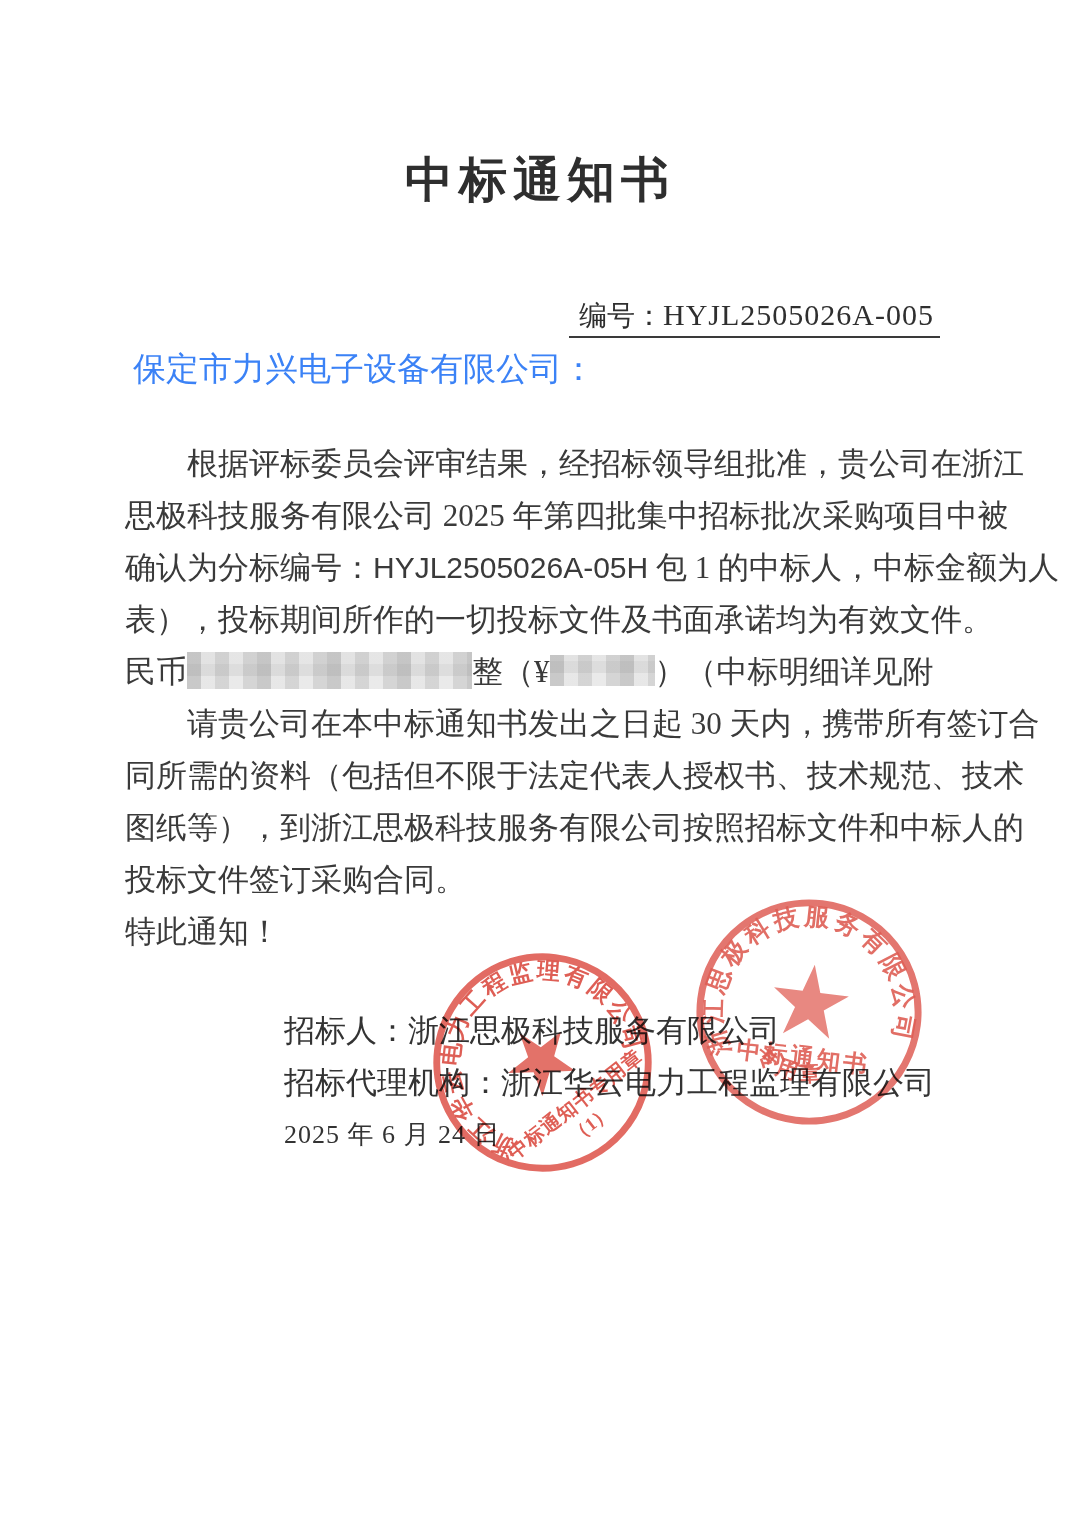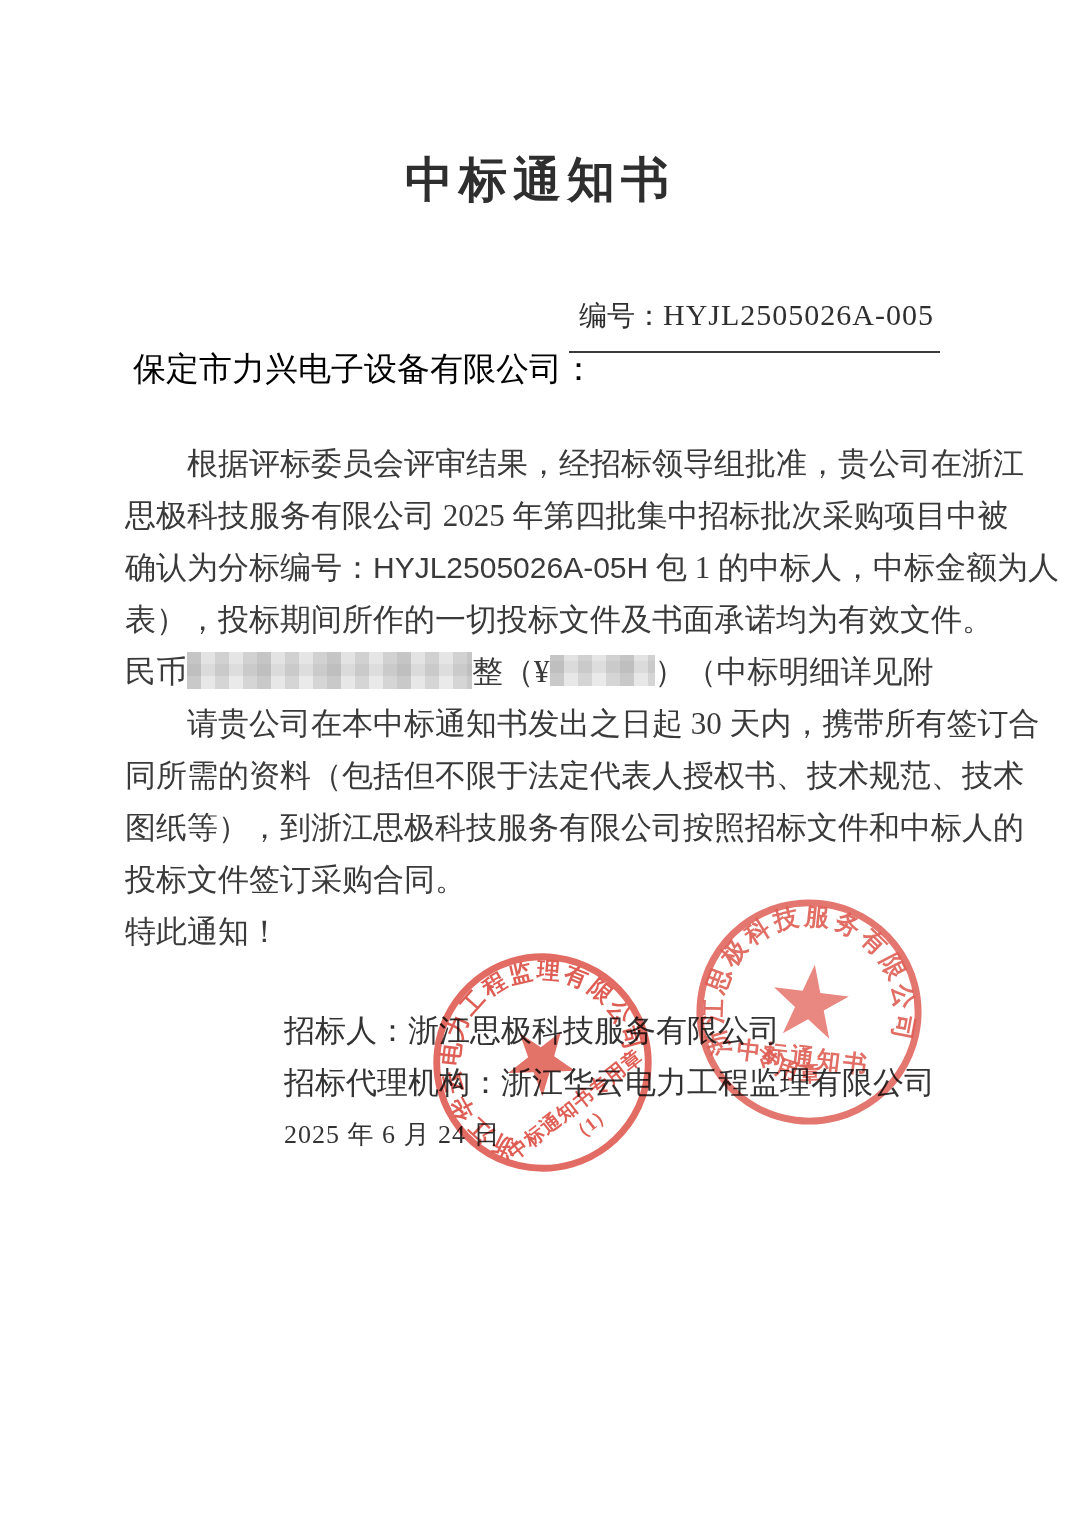--- a/index.html
+++ b/index.html
@@ -7,25 +7,25 @@
     position:relative;width:1080px;height:1329px;background:#ffffff;
     overflow:hidden;font-family:"Liberation Serif","DejaVu Serif",serif;color:#3a3a3a;
   }
   .title{
     position:absolute;top:148px;left:0;width:1080px;margin:0;text-align:center;
     font-size:48px;font-weight:bold;letter-spacing:6px;color:#2e2e2e;
     font-family:"DejaVu Serif","Liberation Serif",serif;
   }
   .ref{
     position:absolute;top:297px;right:140px;font-size:28px;color:#2f2f2f;
-    border-bottom:2px solid #3a3a3a;padding:0 6px 16px 10px;white-space:nowrap;
+    border-bottom:2px solid #3a3a3a;padding:0 6px 1px 10px;white-space:nowrap;
   }
   .ref .latin{font-family:"Liberation Serif",serif;font-size:30px;letter-spacing:1px;}
   .addressee{
-    position:absolute;top:347px;left:133px;font-size:33px;white-space:nowrap;color:#000000;
+    position:absolute;top:347px;left:133px;font-size:33px;white-space:nowrap;color:#3b82f6;
   }
   .body{
     position:absolute;top:402px;left:125px;width:814px;font-size:31px;line-height:52px;margin-top:36px;
   }
   .line{white-space:nowrap;height:52px;}
   .jline{text-align:justify;text-align-last:justify;}
   .indent{text-indent:62px;}
   .code{font-family:"Liberation Sans","DejaVu Sans",sans-serif;font-size:30px;letter-spacing:0px;}
   .mosaic{
     display:inline-block;height:37px;vertical-align:-7px;

